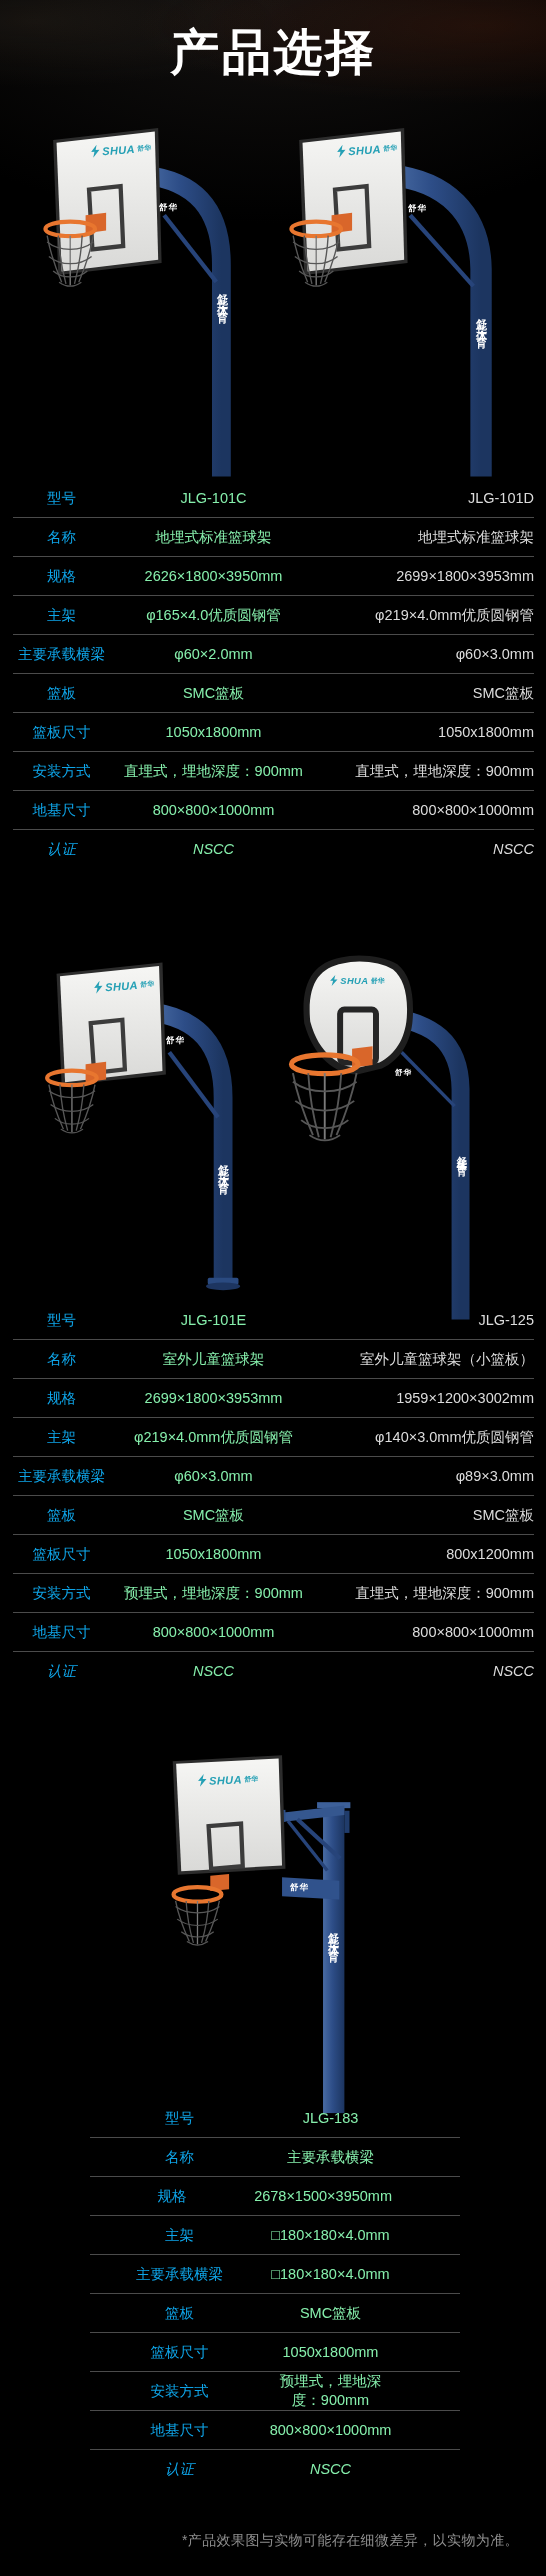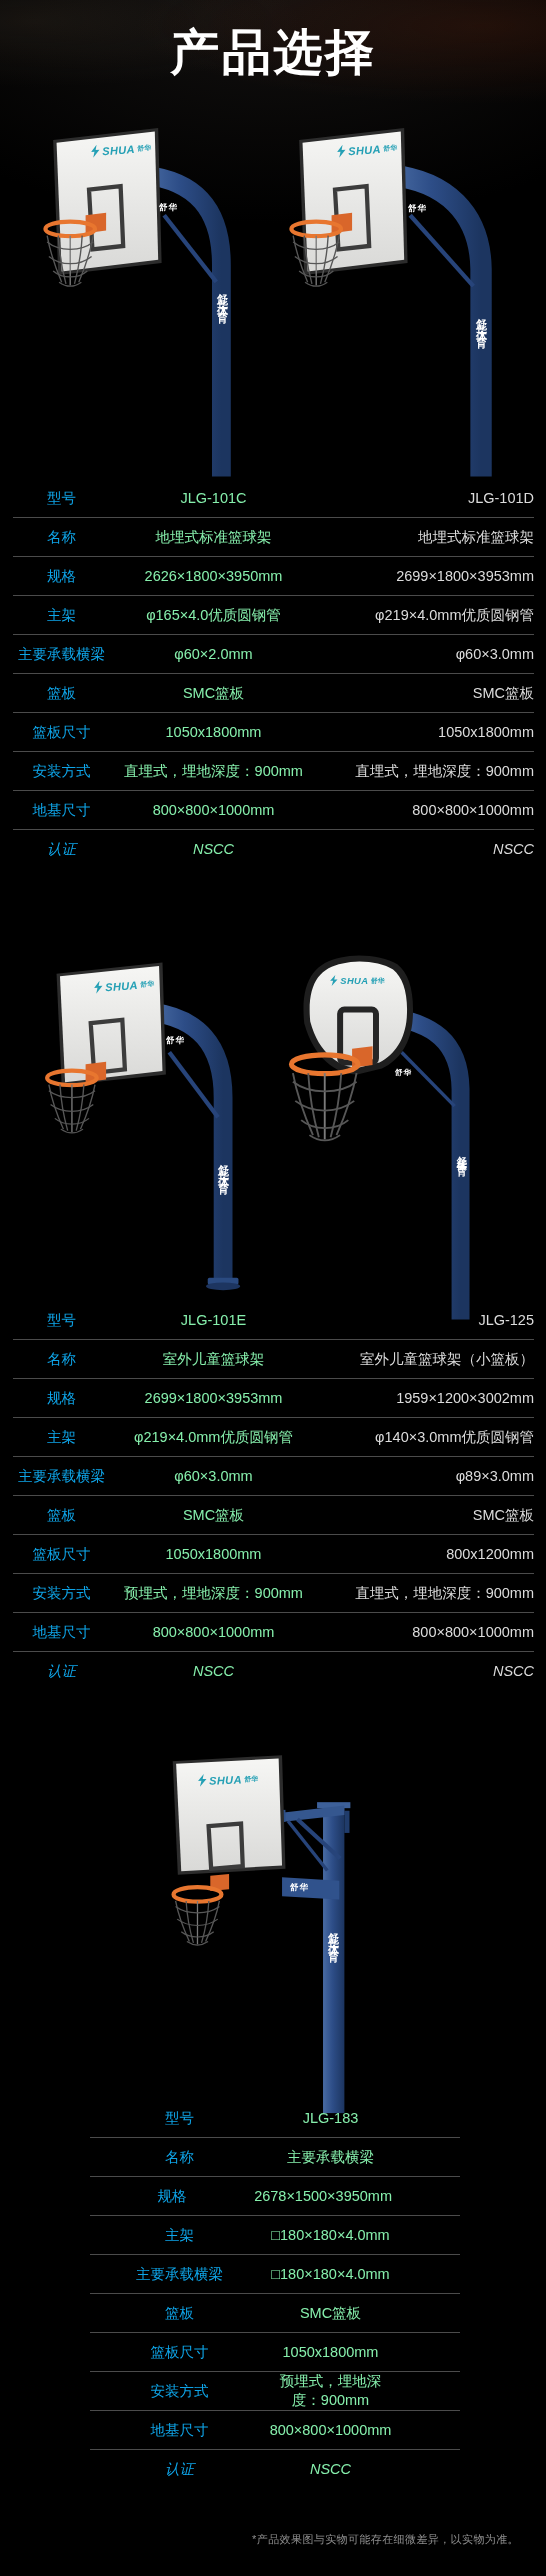--- a/index.html
+++ b/index.html
@@ -11,21 +11,21 @@
       radial-gradient(70% 94px at 6% 21.4px, rgba(62,52,40,.28), transparent 70%),
       radial-gradient(100% 273px at 50% 0px, #131110, #000 82%),
       #000;
   }
   .page-title{
     position:absolute;top:20px;left:0;width:547px;text-align:center;
     color:#fff;font-size:49px;font-weight:800;letter-spacing:2.6px;
   }
   .footnote{
     position:absolute;top:2532px;right:28px;
-    color:#8f8f8f;font-size:11px;letter-spacing:0.4px;
+    color:#8f8f8f;font-size:14px;letter-spacing:0.4px;
   }
   .hero-svg{position:absolute;left:0;top:0;pointer-events:none;}
   
   .spec-table{position:absolute;left:13px;width:521px;}
   .spec-row{display:flex;align-items:center;height:38px;border-bottom:0.9px solid #4b4b4b;font-size:14.5px;}
   .spec-row.last{border-bottom:none;font-style:italic;}
   .cell-label{width:97px;text-align:center;color:#0ea5e9;}
   .cell-v1{width:207px;text-align:center;color:#86efac;}
   .cell-v2{flex:1;padding-left:29px;text-align:right;color:#dcdcdc;}
   #table-1{top:479px;}

